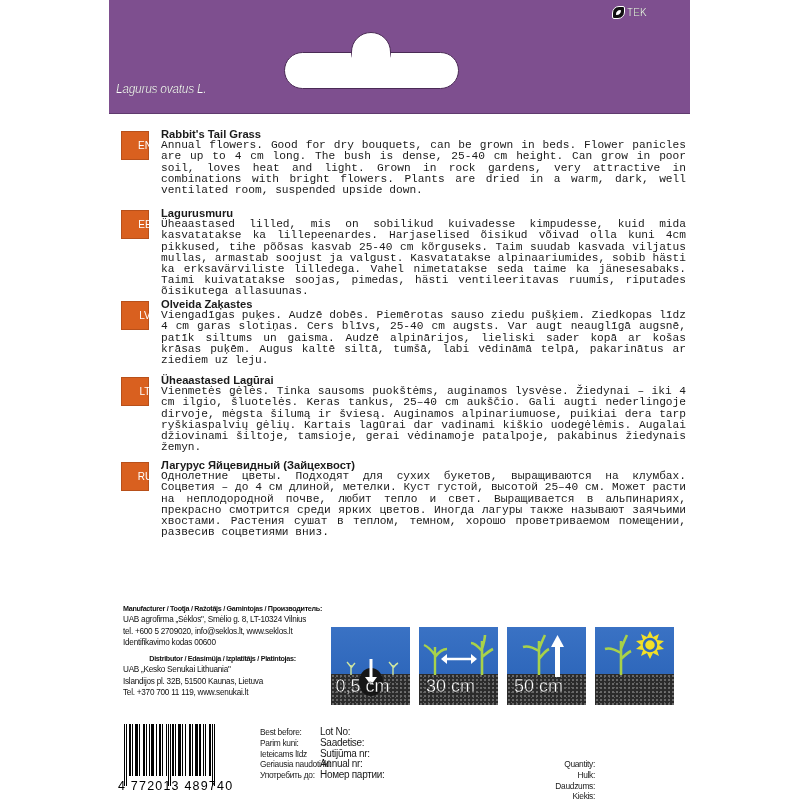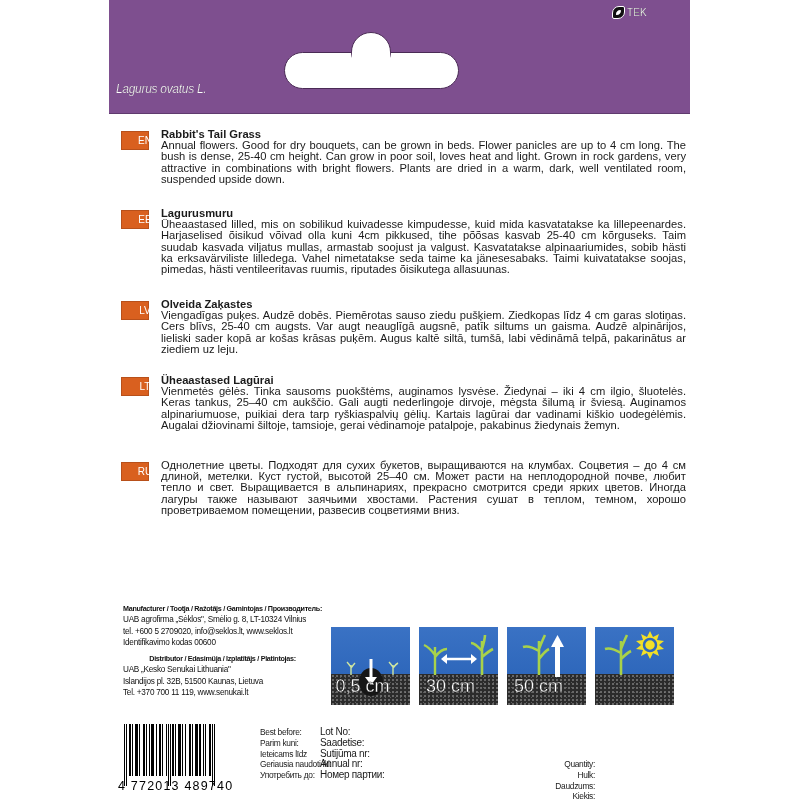--- a/index.html
+++ b/index.html
@@ -10,24 +10,24 @@
   .hang-hole { position: absolute; left: 175px; top: 52px; width: 175px; height: 37px; background: #fff; border-radius: 19px; border: 1px solid #4a2a55; }
   .hang-hole-bump { position: absolute; left: 242px; top: 32px; width: 40px; height: 40px; background: #fff; border-radius: 50%; border: 1px solid #4a2a55; }
   .hang-hole-cover { position: absolute; left: 243px; top: 52px; width: 38px; height: 22px; background: #fff; }
   .latin-name { position: absolute; left: 7px; top: 82px; font-family: "Liberation Sans", sans-serif; font-style: italic; font-size: 12px; color: #ffffff; letter-spacing: -0.3px; -webkit-text-stroke: 0.2px #3b2244; }
   .brand { position: absolute; right: 43px; top: 6px; display: flex; align-items: center; gap: 2px; }
   .brand-leaf { width: 13px; height: 13px; background: #111; border-radius: 7px 2px 7px 2px; position: relative; border: 1px solid #fff; }
   .brand-leaf::after { content: ""; position: absolute; left: 3px; top: 3px; width: 5px; height: 5px; background: #fff; border-radius: 5px 1px 5px 1px; }
   .brand-text { font-size: 10px; color: #fff; letter-spacing: 0.2px; -webkit-text-stroke: 0.2px #333; }
 
   .section { position: absolute; left: 121px; width: 565px; display: flex; gap: 12px; }
-  .lang-badge { flex: 0 0 28px; width: 28px; height: 19px; background: #d9601f; color: #fff; font-size: 10px; display: flex; align-items: center; justify-content: center; margin-top: 2px; border: 1px solid #b8501a; padding-left: 20px; }
+  .lang-badge { flex: 0 0 28px; width: 28px; height: 29px; background: #d9601f; color: #fff; font-size: 10px; display: flex; align-items: center; justify-content: center; margin-top: 2px; border: 1px solid #b8501a; padding-left: 20px; }
   .section-body { flex: 1; font-size: 11.2px; line-height: 11.2px; text-align: justify; }
   .section-title { font-weight: bold; display: block; }
-  .section-text { display: block; }
+  .section-text { display: block; font-family: Liberation Mono, monospace; }
 
   .mfg { position: absolute; left: 123px; top: 603px; font-size: 8.2px; line-height: 11.3px; color: #111; letter-spacing: -0.25px; }
   .mfg-label { font-size: 7.2px; font-weight: bold; letter-spacing: -0.3px; text-align: center; }
   .dist { margin-top: 5px; }
 
   .icons { position: absolute; left: 331px; top: 627px; display: flex; gap: 9px; }
   .ic { position: relative; width: 79px; height: 78px; overflow: hidden; background: #2f6ec0; }
   .ic .sky { position: absolute; left: 0; top: 0; right: 0; height: 48px; background: linear-gradient(#3a72c4, #2e67bb); }
   .ic .soil { position: absolute; left: 0; right: 0; bottom: 0; height: 31px; background-color: #2b2b2b;
     background-image: radial-gradient(#8a8a8a 0.6px, transparent 0.9px), radial-gradient(#5c5c5c 0.7px, transparent 1px);
@@ -88,20 +88,21 @@
   <div class="lang-badge">LT</div>
   <div class="section-body">
     <span class="section-title">Üheaastased Lagūrai</span>
     <span class="section-text">Vienmetės gėlės. Tinka sausoms puokštėms, auginamos lysvėse. Žiedynai – iki 4 cm ilgio, šluotelės. Keras tankus, 25–40 cm aukščio. Gali augti nederlingoje dirvoje, mėgsta šilumą ir šviesą. Auginamos alpinariumuose, puikiai dera tarp ryškiaspalvių gėlių. Kartais lagūrai dar vadinami kiškio uodegėlėmis. Augalai džiovinami šiltoje, tamsioje, gerai vėdinamoje patalpoje, pakabinus žiedynais žemyn.</span>
   </div>
 </div>
 
 <div class="section" style="top:460px;">
   <div class="lang-badge">RU</div>
   <div class="section-body">
+    <span class="section-title">Лагурус Яйцевидный (Зайцехвост)</span>
     <span class="section-text">Однолетние цветы. Подходят для сухих букетов, выращиваются на клумбах. Соцветия – до 4 см длиной, метелки. Куст густой, высотой 25–40 см. Может расти на неплодородной почве, любит тепло и свет. Выращивается в альпинариях, прекрасно смотрится среди ярких цветов. Иногда лагуры также называют заячьими хвостами. Растения сушат в теплом, темном, хорошо проветриваемом помещении, развесив соцветиями вниз.</span>
   </div>
 </div>
 
 <div class="mfg">
   <div class="mfg-label">Manufacturer / Tootja / Ražotājs / Gamintojas / Производитель:</div>
   <div>UAB agrofirma „Sėklos", Smėlio g. 8, LT-10324 Vilnius</div>
   <div>tel. +600 5 2709020, info@seklos.lt, www.seklos.lt</div>
   <div>Identifikavimo kodas 00600</div>
   <div class="dist">

